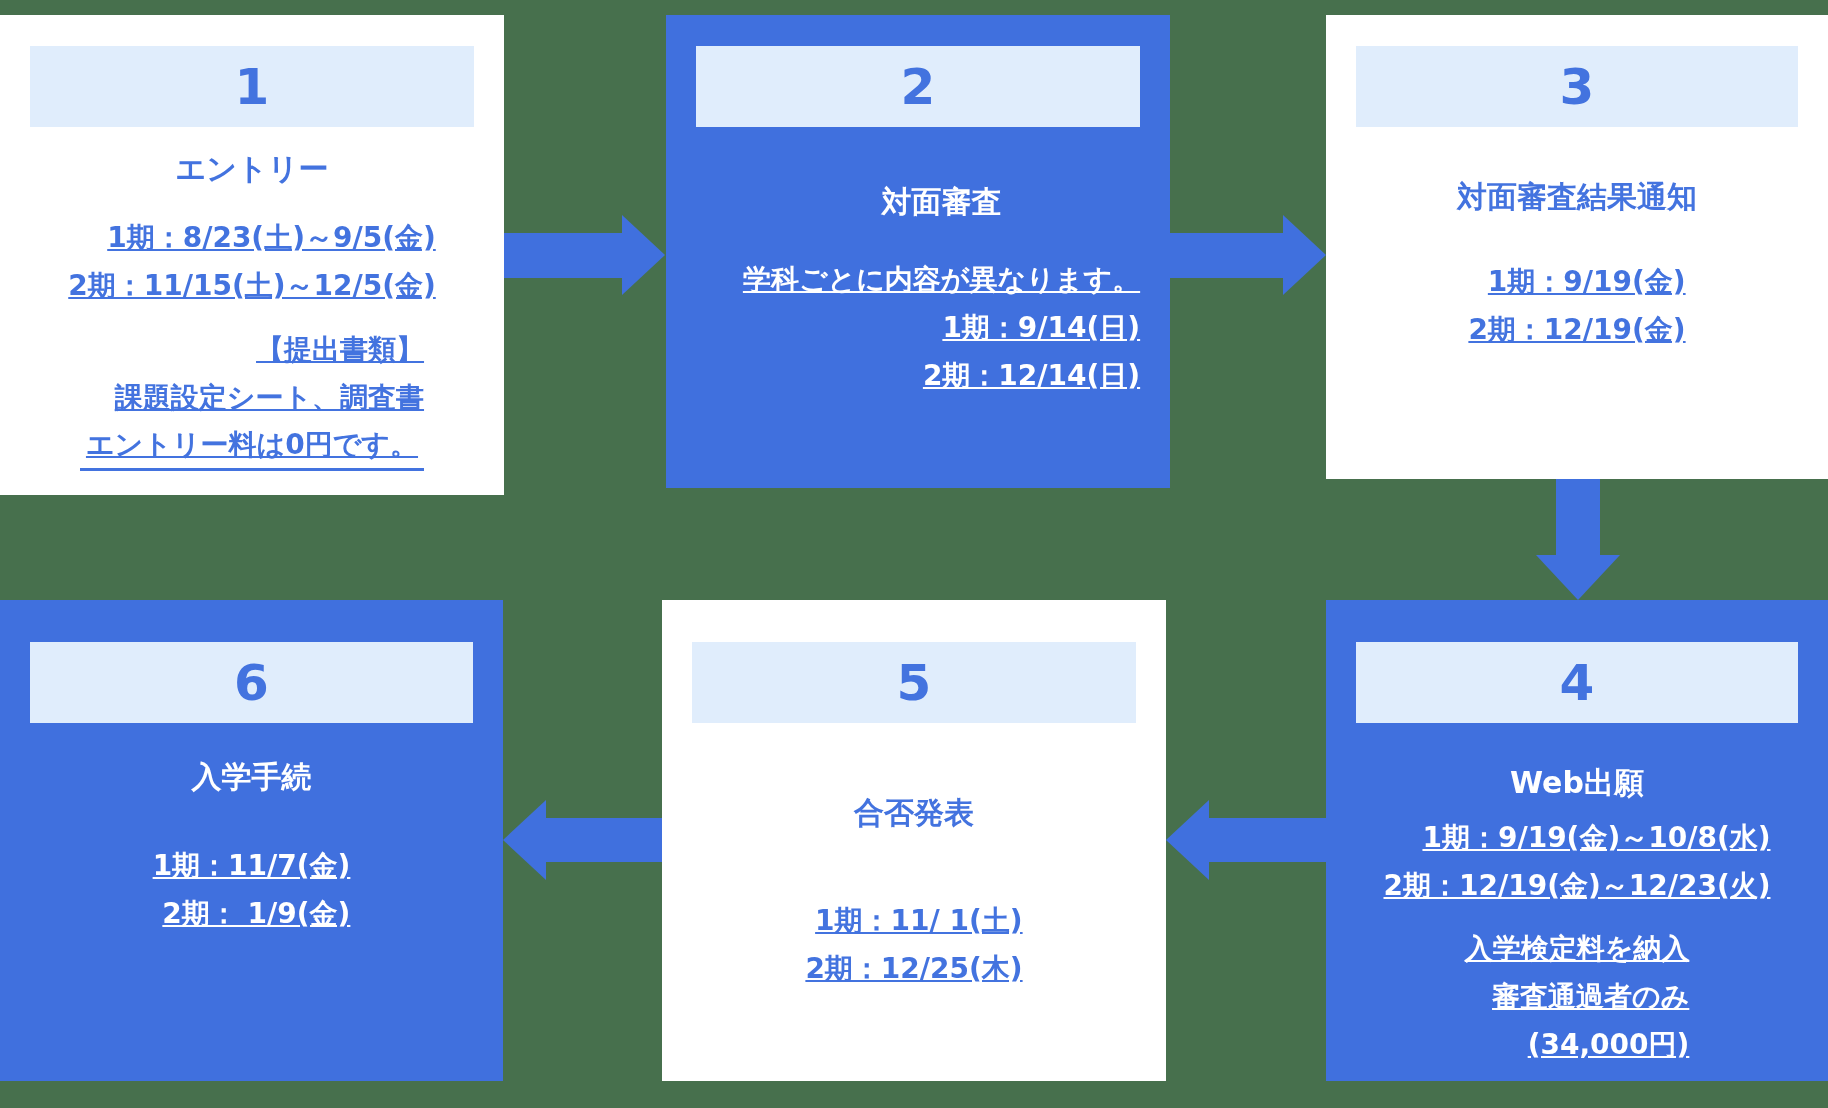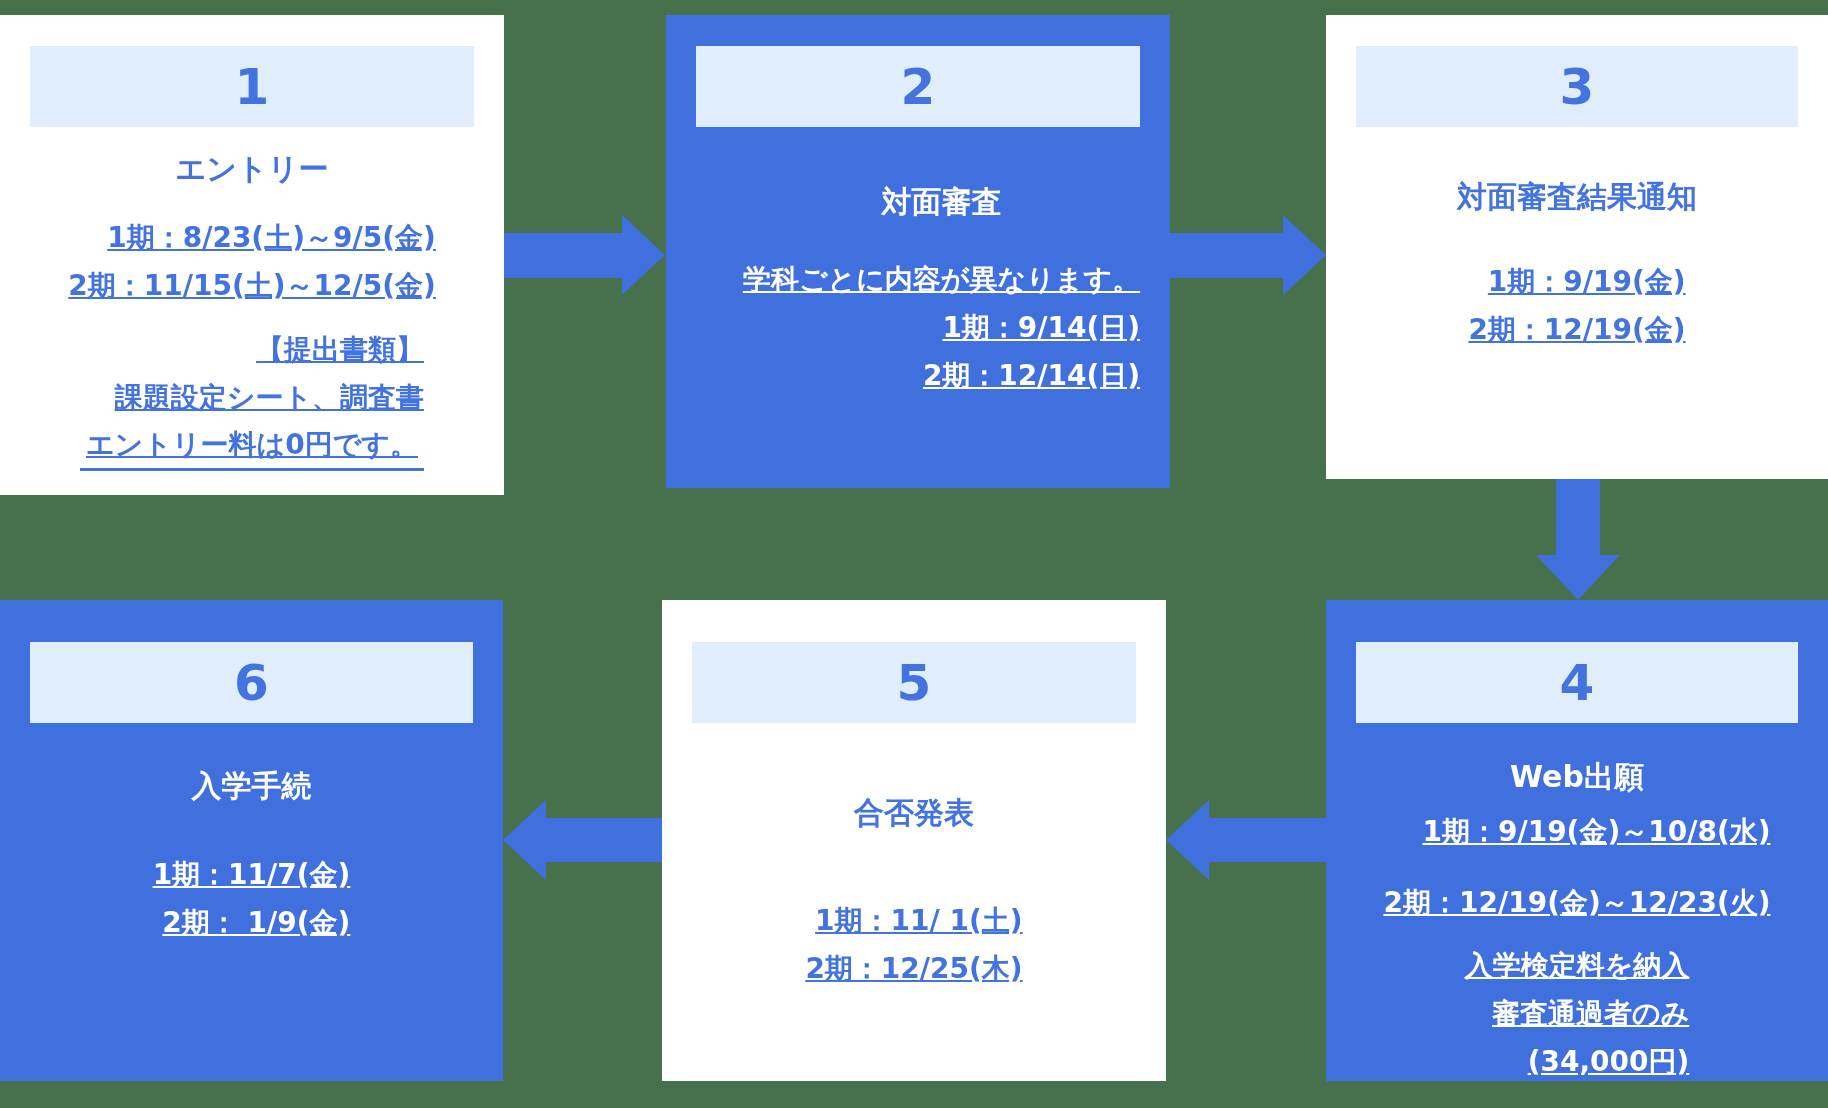--- a/index.html
+++ b/index.html
@@ -52,26 +52,26 @@
   }
 
   
   .box1 .content{top:137px;}
   .box1 .grp-a{margin-top:28px;}
   .box1 .grp-b{margin-top:16px;}
   .box2 .content{top:170px;padding-left:47px;}
   .box2 .grp-a{margin-top:37px;}
   .box3 .content{top:165px;}
   .box3 .grp-a{margin-top:44px;}
-  .box4 .content{top:160px;}
-  .box4 .grp-a{margin-top:14px;gap:23px;}
+  .box4 .content{top:166px;}
+  .box4 .grp-a{margin-top:14px;}
   .box4 .grp-b{margin-top:15px;}
   .box5 .content{top:196px;}
   .box5 .grp-a{margin-top:67px;}
-  .box6 .content{top:169px;}
+  .box6 .content{top:160px;}
   .box6 .grp-a{margin-top:48px;}
 
   
   .shaft{position:absolute;background:var(--box-blue);}
   .head{position:absolute;width:0;height:0;}
   .head-right{border-top:40px solid transparent;border-bottom:40px solid transparent;border-left:43px solid var(--box-blue);}
   .head-left{border-top:40px solid transparent;border-bottom:40px solid transparent;border-right:43px solid var(--box-blue);}
   .head-down{border-left:42px solid transparent;border-right:42px solid transparent;border-top:45px solid var(--box-blue);}
 
   .a12-shaft{left:504px;top:233px;width:120px;height:45px;}

